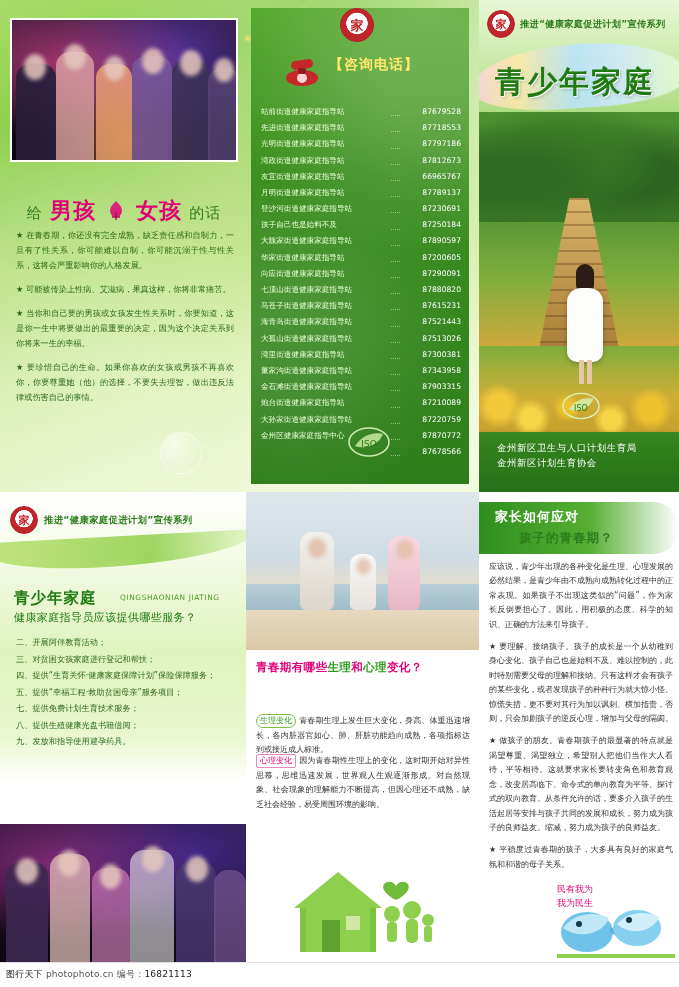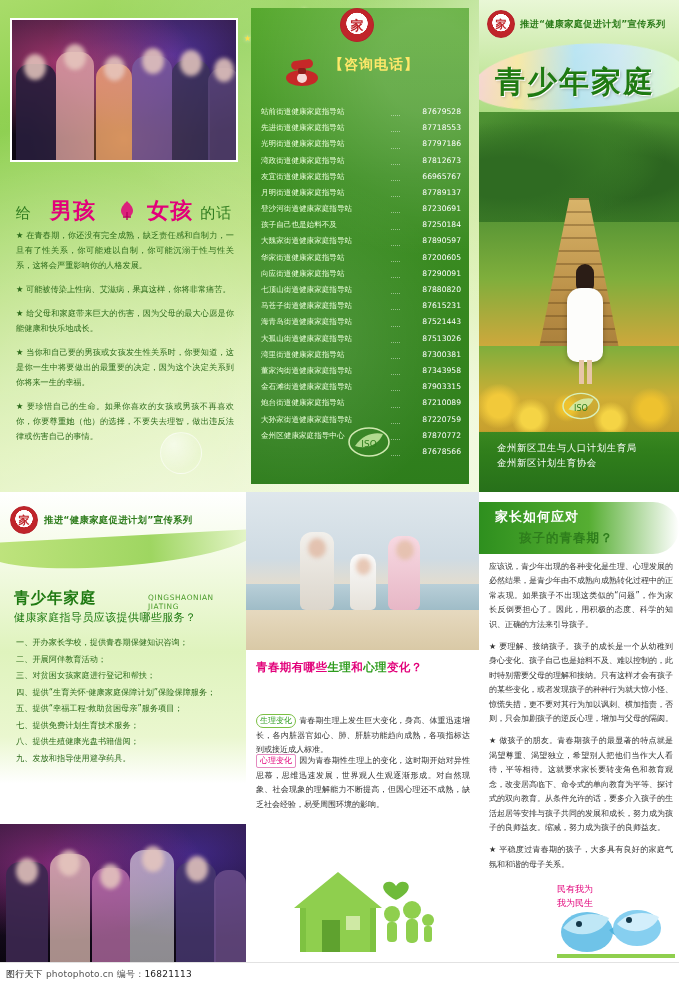--- a/index.html
+++ b/index.html
@@ -38,21 +38,21 @@
        radial-gradient(ellipse at 20% 30%, rgba(255,80,160,.55), rgba(0,0,0,0) 55%),
        radial-gradient(ellipse at 72% 25%, rgba(120,80,255,.5), rgba(0,0,0,0) 55%),
        radial-gradient(ellipse at 50% 85%, rgba(255,150,60,.45), rgba(0,0,0,0) 60%),
        linear-gradient(180deg,#2a1630,#120a18 70%,#0b0610);
      overflow:hidden;}
   .ppl{position:absolute;bottom:0;border-radius:14px 14px 0 0;filter:blur(.3px);}
   .head{position:absolute;border-radius:50%;background:rgba(230,200,190,.85);filter:blur(2.2px);}
 
   .left-title{position:absolute;left:14px;top:196px;width:220px;text-align:center;}
   .left-title .t1{font-size:15px;color:#2f7b1f;letter-spacing:1px;display:inline-block;}
-  .left-title .t2{font-size:22px;font-weight:bold;color:#e2007a;letter-spacing:1px;display:inline-block;margin:0 13px;}
+  .left-title .t2{font-size:22px;font-weight:bold;color:#e2007a;letter-spacing:1px;display:inline-block;margin:0 2px;}
   .left-title .t3{font-size:22px;font-weight:bold;color:#e2007a;letter-spacing:1px;display:inline-block;margin:0 2px;}
   .ribbon-ic{display:inline-block;width:20px;height:22px;position:relative;top:4px;margin:0 3px;}
 
   .left-body{position:absolute;left:16px;top:228px;width:218px;}
   .lb-p{font-size:8.2px;color:#2d6b1b;line-height:15px;margin:0 0 9px 0;text-align:justify;}
 
   
   .mid-col{position:absolute;left:251px;top:8px;width:218px;height:476px;
     background:linear-gradient(180deg,#55a82c 0%,#3d8f22 35%,#2e7d1c 100%);
     overflow:hidden;}
@@ -124,21 +124,21 @@
 
   
   .bl-col{position:absolute;left:0;top:0;width:246px;height:470px;overflow:hidden;
      background:linear-gradient(180deg,#ffffff 0%,#f4fbe6 14%,#dff3bd 34%,#eaf7cf 52%,#ffffff 62%);}
   .bl-header{position:absolute;left:10px;top:14px;display:flex;align-items:center;gap:6px;}
   .bl-headtxt{font-size:9.4px;color:#2e7d1c;font-weight:bold;letter-spacing:.3px;}
   .bl-swoosh{position:absolute;left:-10px;top:44px;width:268px;height:30px;
      background:linear-gradient(90deg,#b7e06c,#8fcf49 60%,#e9f7cd);
      border-radius:0 0 60% 40%/0 0 100% 60%;transform:rotate(-3deg);opacity:.85;}
   .bl-title{position:absolute;left:14px;top:96px;font-size:15.5px;font-weight:bold;color:#1f7a12;letter-spacing:1px;}
-  .bl-pinyin{position:absolute;left:120px;top:101px;font-size:7.4px;color:#4a9a2a;letter-spacing:.6px;margin-left:28px;}
+  .bl-pinyin{position:absolute;left:120px;top:101px;font-size:7.4px;color:#4a9a2a;letter-spacing:.6px;}
   .bl-sub{position:absolute;left:14px;top:118px;font-size:11px;color:#1f7a12;letter-spacing:.4px;}
   .bl-list{position:absolute;left:16px;top:142px;width:214px;}
   .bl-li{font-size:8.2px;color:#2d6b1b;line-height:16.5px;white-space:nowrap;overflow:hidden;}
   .bl-photo{position:absolute;left:0;bottom:0;width:246px;height:138px;overflow:hidden;
      background:
        radial-gradient(ellipse at 22% 30%, rgba(200,60,180,.55), rgba(0,0,0,0) 55%),
        radial-gradient(ellipse at 78% 22%, rgba(90,60,220,.5), rgba(0,0,0,0) 55%),
        linear-gradient(180deg,#2a1630,#140b1c 72%,#0b0610);}
 
   
@@ -214,21 +214,20 @@
             <path d="M10 12v8M6 17h8" stroke="#b8005f" stroke-width="1.4" fill="none"></path>
           </svg>
       </span>
       <span class="t3">女孩</span>
       <span class="t1">的话</span>
     </div>
 
     <div class="left-body">
       <p class="lb-p">★ 在青春期，你还没有完全成熟，缺乏责任感和自制力，一旦有了性关系，你可能难以自制，你可能沉溺于性与性关系，这将会严重影响你的人格发展。</p>
       <p class="lb-p">★ 可能被传染上性病、艾滋病，果真这样，你将非常痛苦。</p>
-      <p class="lb-p">★ 给父母和家庭带来巨大的伤害，因为父母的最大心愿是你能健康和快乐地成长。</p>
       <p class="lb-p">★ 当你和自己要的男孩或女孩发生性关系时，你要知道，这是你一生中将要做出的最重要的决定，因为这个决定关系到你将来一生的幸福。</p>
       <p class="lb-p">★ 要珍惜自己的生命。如果你喜欢的女孩或男孩不再喜欢你，你要尊重她（他）的选择，不要失去理智，做出违反法律或伤害自己的事情。</p>
     </div>
 
     <div class="mid-col">
       <div class="mid-head">
         <span class="tel-ic">
           <svg width="42" height="34" viewBox="0 0 42 34">
             <ellipse cx="21" cy="24" rx="16" ry="8" fill="#c62828"></ellipse>
             <rect x="10" y="6" width="22" height="9" rx="4.5" fill="#c62828" transform="rotate(-8 21 10)"></rect>
@@ -410,21 +409,20 @@
       <div class="bl-header">
         <span class="seal" style="position:relative;display:inline-block;width:28px;height:28px;">
             <i style="top:6px;font-size:11px;">家</i>
           </span>
         <span class="bl-headtxt">推进“健康家庭促进计划”宣传系列</span>
       </div>
       <div class="bl-title">青少年家庭</div>
       <div class="bl-pinyin">QINGSHAONIAN JIATING</div>
       <div class="bl-sub">健康家庭指导员应该提供哪些服务？</div>
       <div class="bl-list">
-        <div class="bl-li">一、开办家长学校，提供青春期保健知识咨询；</div>
         <div class="bl-li">二、开展阿伴教育活动；</div>
         <div class="bl-li">三、对贫困女孩家庭进行登记和帮扶；</div>
         <div class="bl-li">四、提供“生育关怀·健康家庭保障计划”保险保障服务；</div>
         <div class="bl-li">五、提供“幸福工程·救助贫困母亲”服务项目；</div>
         <div class="bl-li">七、提供免费计划生育技术服务；</div>
         <div class="bl-li">八、提供生殖健康光盘书籍借阅；</div>
         <div class="bl-li">九、发放和指导使用避孕药具。</div>
       </div>
       <div class="bl-photo">
         <div class="ppl" style="left:6px;width:42px;height:100px;background:rgba(60,40,80,.9);"></div>

